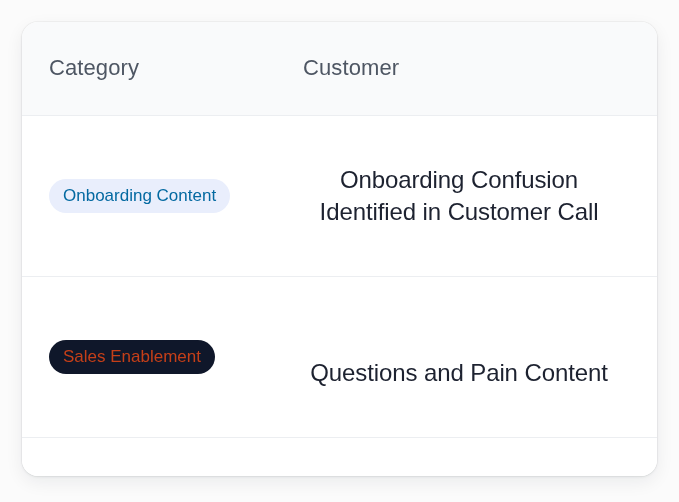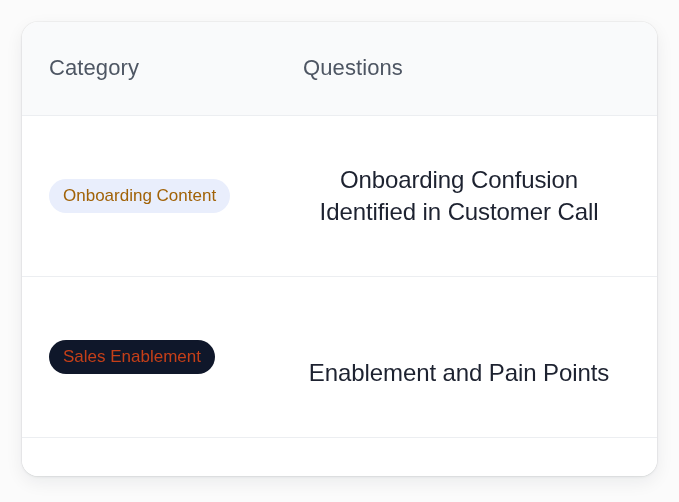--- a/index.html
+++ b/index.html
@@ -101,21 +101,21 @@
     box-sizing: border-box;
     font-size: 17px;
     font-weight: 400;
     line-height: 1;
     padding: 8px 14px 9px 14px;
     border-radius: 999px;
     white-space: nowrap;
   }
   .badge-indigo {
     background: #e9eefc;
-    color: #a16207;
+    color: #0369a1;
   }
   .badge-orange {
     background: #0f172a;
     color: #c53f18;
   }
 
   
   .insight-text {
     font-size: 24px;
     font-weight: 400;
@@ -133,21 +133,21 @@
 
   <div class="card">
 
     <div class="table">
 
       <div class="row head-row">
         <div class="col-category">
           <span class="head-text">Category</span>
         </div>
         <div class="col-insight">
-          <span class="head-text">Questions</span>
+          <span class="head-text">Customer</span>
         </div>
       </div>
 
       <div class="row body-row">
         <div class="col-category">
           <span class="badge badge-indigo">Onboarding Content</span>
         </div>
         <div class="col-insight">
           <div class="insight-text">
             <span>Onboarding Confusion</span><br>
@@ -156,21 +156,21 @@
         </div>
       </div>
 
       <div class="row body-row">
         <div class="col-category">
           <span class="badge badge-orange">Sales Enablement</span>
         </div>
         <div class="col-insight">
           <div class="insight-text">
             <br>
-            <span>Enablement and Pain Points</span>
+            <span>Questions and Pain Content</span>
           </div>
         </div>
       </div>
 
       <div class="row footer-row"></div>
 
     </div>
   </div>
 </div>
 

